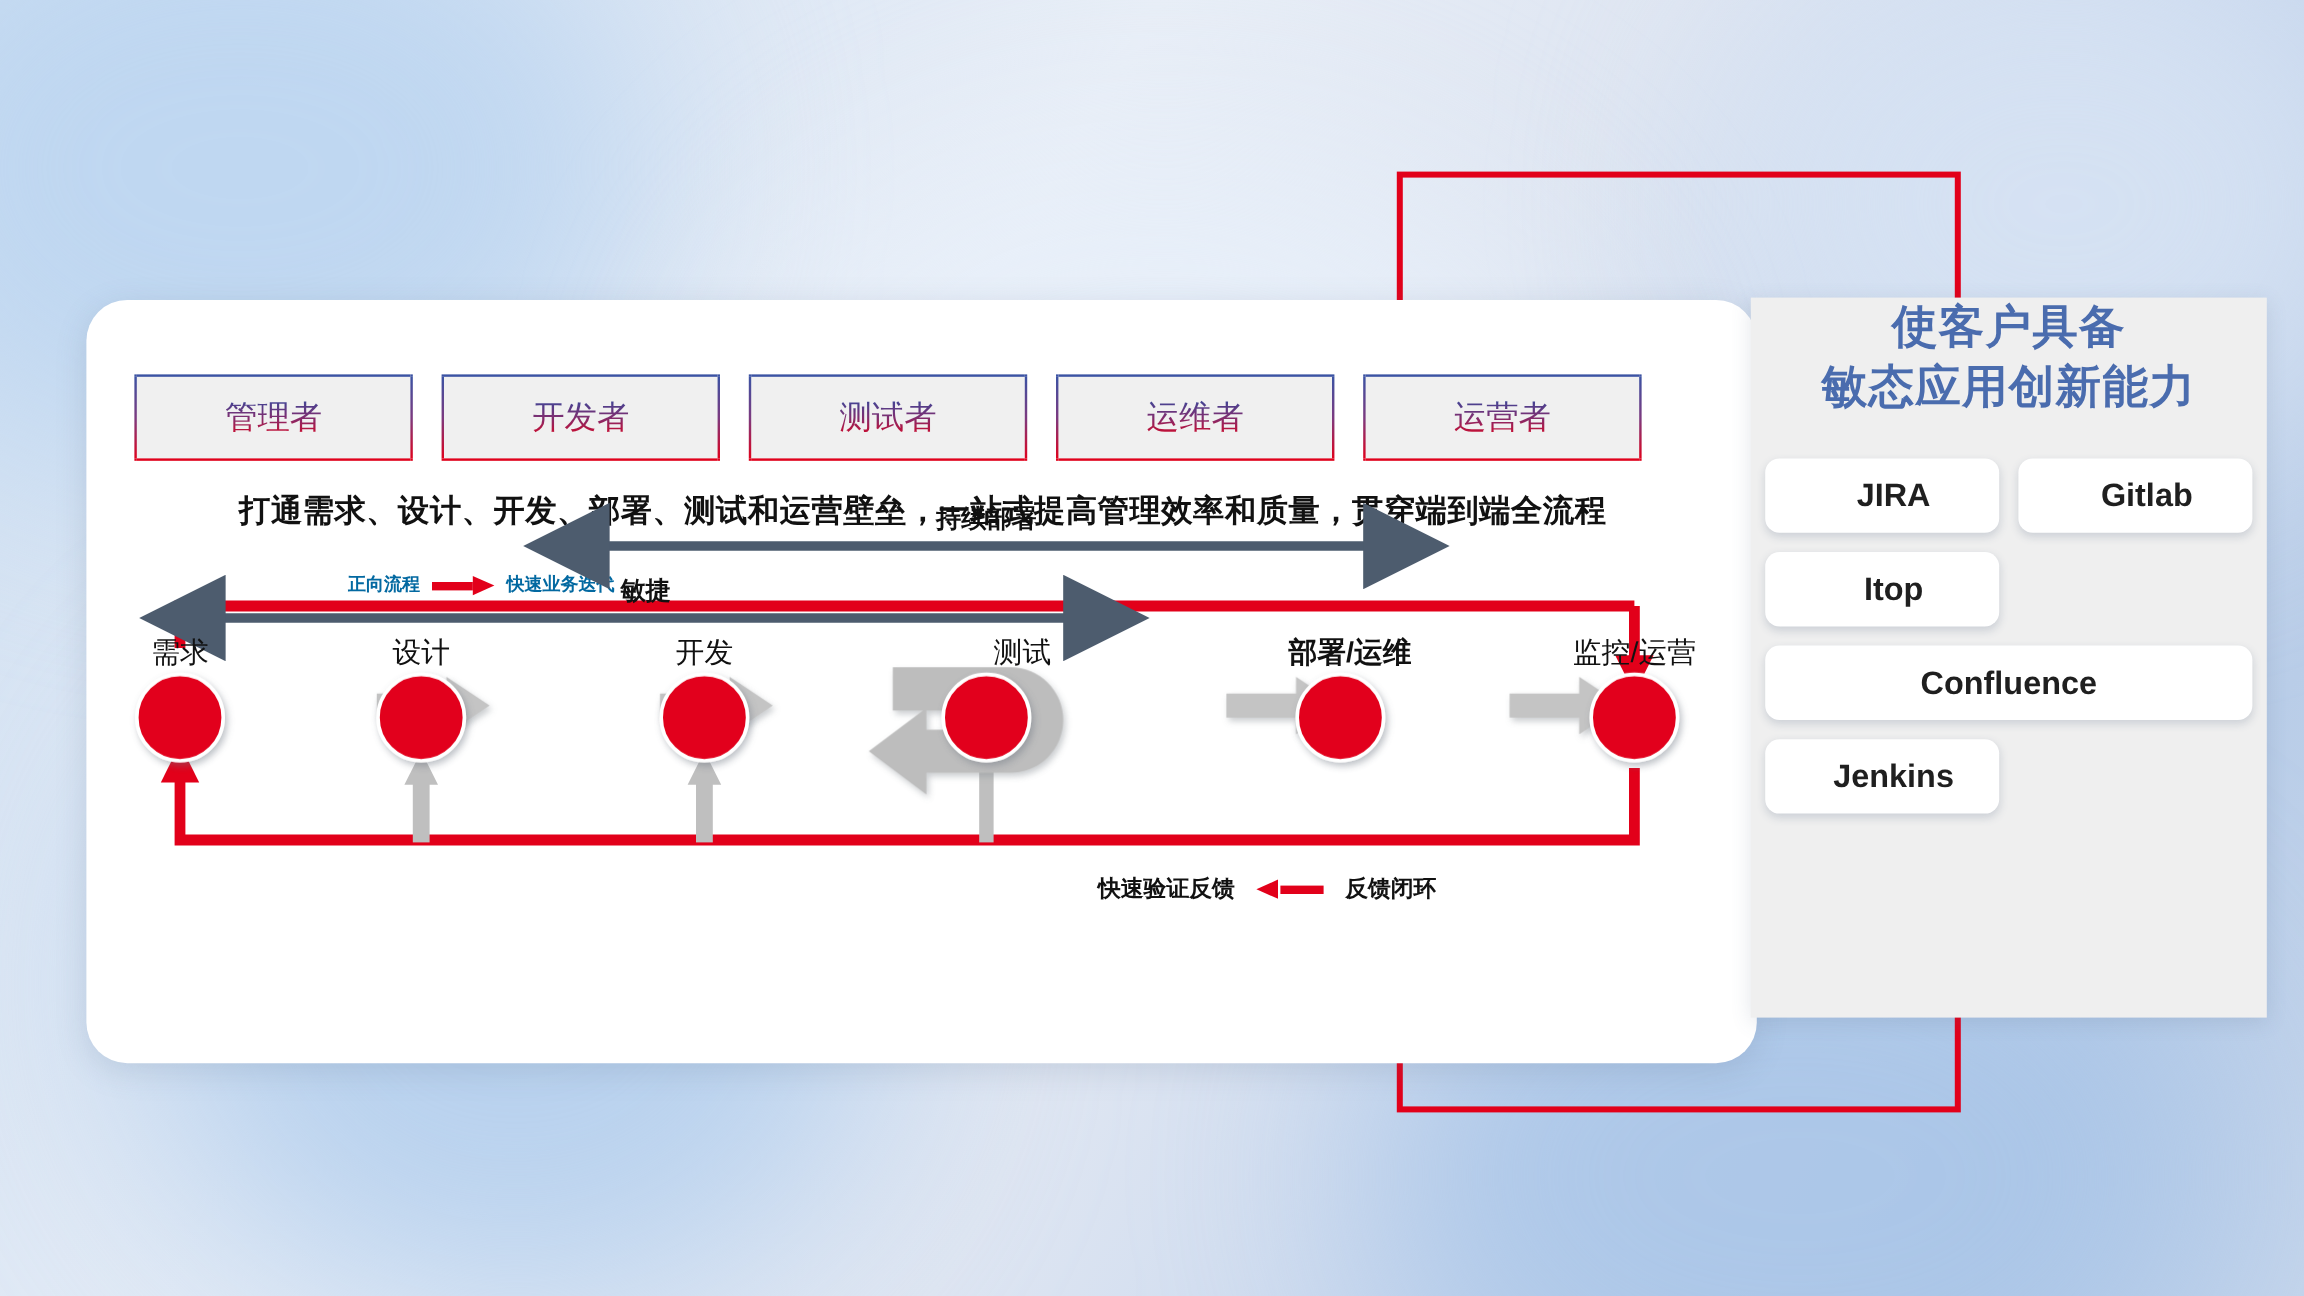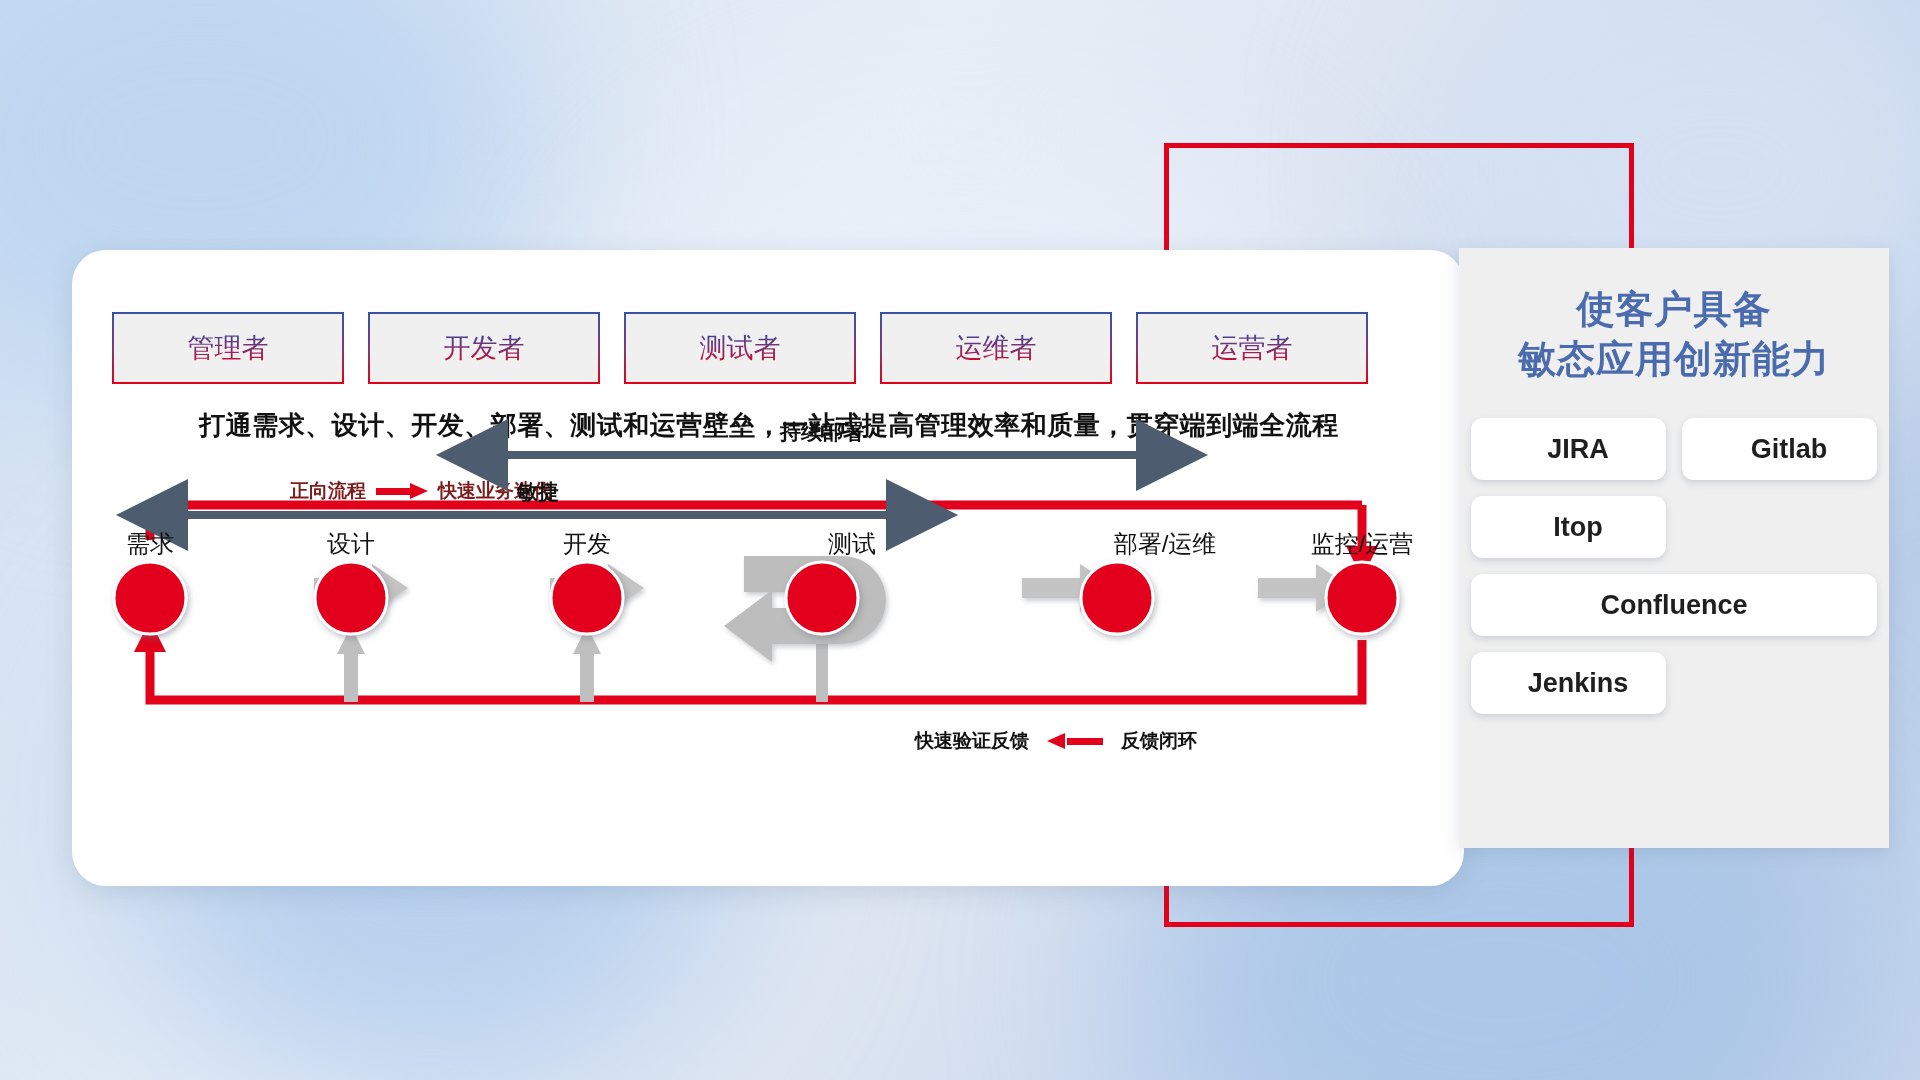--- a/index.html
+++ b/index.html
@@ -60,21 +60,21 @@
     position: absolute; left: 42px; top: 158px;
     width: 1310px; text-align: center;
     font-size: 26px; font-weight: 700; color: #111;
     letter-spacing: .5px;
   }
 
   
   .legend-forward {
     position: absolute; left: 218px; top: 228px;
     display: flex; align-items: center; gap: 10px;
-    font-size: 19px; font-weight: 700; color: #7f1d1d;
+    font-size: 15px; font-weight: 700; color: #0369a1;
   }
   .legend-arrow-right {
     width: 52px; height: 16px; position: relative;
   }
   .legend-arrow-right::before {
     content: ""; position: absolute; left: 0; top: 5px;
     width: 34px; height: 7px; background: #e2001a;
   }
   .legend-arrow-right::after {
     content: ""; position: absolute; right: 0; top: 0;
@@ -120,21 +120,21 @@
   .right-panel {
     position: absolute;
     left: 1459px; top: 248px;
     width: 430px; height: 600px;
     background: #efefef;
     box-shadow: 0 4px 16px rgba(80,100,130,.16);
     z-index: 4;
   }
   .panel-title {
     text-align: center; color: #4a6cae; font-weight: 700;
-    font-size: 38px; line-height: 1.32; padding-top: 36px;
+    font-size: 38px; line-height: 1.32; 
     letter-spacing: 1px;
   }
   .tool-grid {
     margin: 34px 12px 0 12px;
     display: flex; flex-wrap: wrap; gap: 16px;
   }
   .tool-chip {
     background: #fff; border-radius: 12px;
     height: 62px; display: flex; align-items: center; justify-content: center;
     font-size: 27px; font-weight: 700; color: #1f1f1f;
@@ -260,21 +260,21 @@
       </g>
     </svg>
 
     <div class="span-caption" style="left:750px; top:168px;">持续部署</div>
     <div class="span-caption" style="left:466px; top:228px;">敏捷</div>
 
     <div class="stage-label" style="left:78px;   top:278px;">需求</div>
     <div class="stage-label" style="left:279px;  top:278px;">设计</div>
     <div class="stage-label" style="left:515px;  top:278px;">开发</div>
     <div class="stage-label" style="left:780px;  top:278px;">测试</div>
-    <div class="stage-label" style="left:1093px; top:278px;">部署/运维</div>
+    <div class="stage-label" style="left:1053px; top:278px;font-weight:bold;">部署/运维</div>
     <div class="stage-label" style="left:1290px; top:278px;">监控/运营</div>
   </div>
 
 </div>
 
 <div class="right-panel">
   <div class="panel-title">
     <div>使客户具备</div>
     <div>敏态应用创新能力</div>
   </div>

